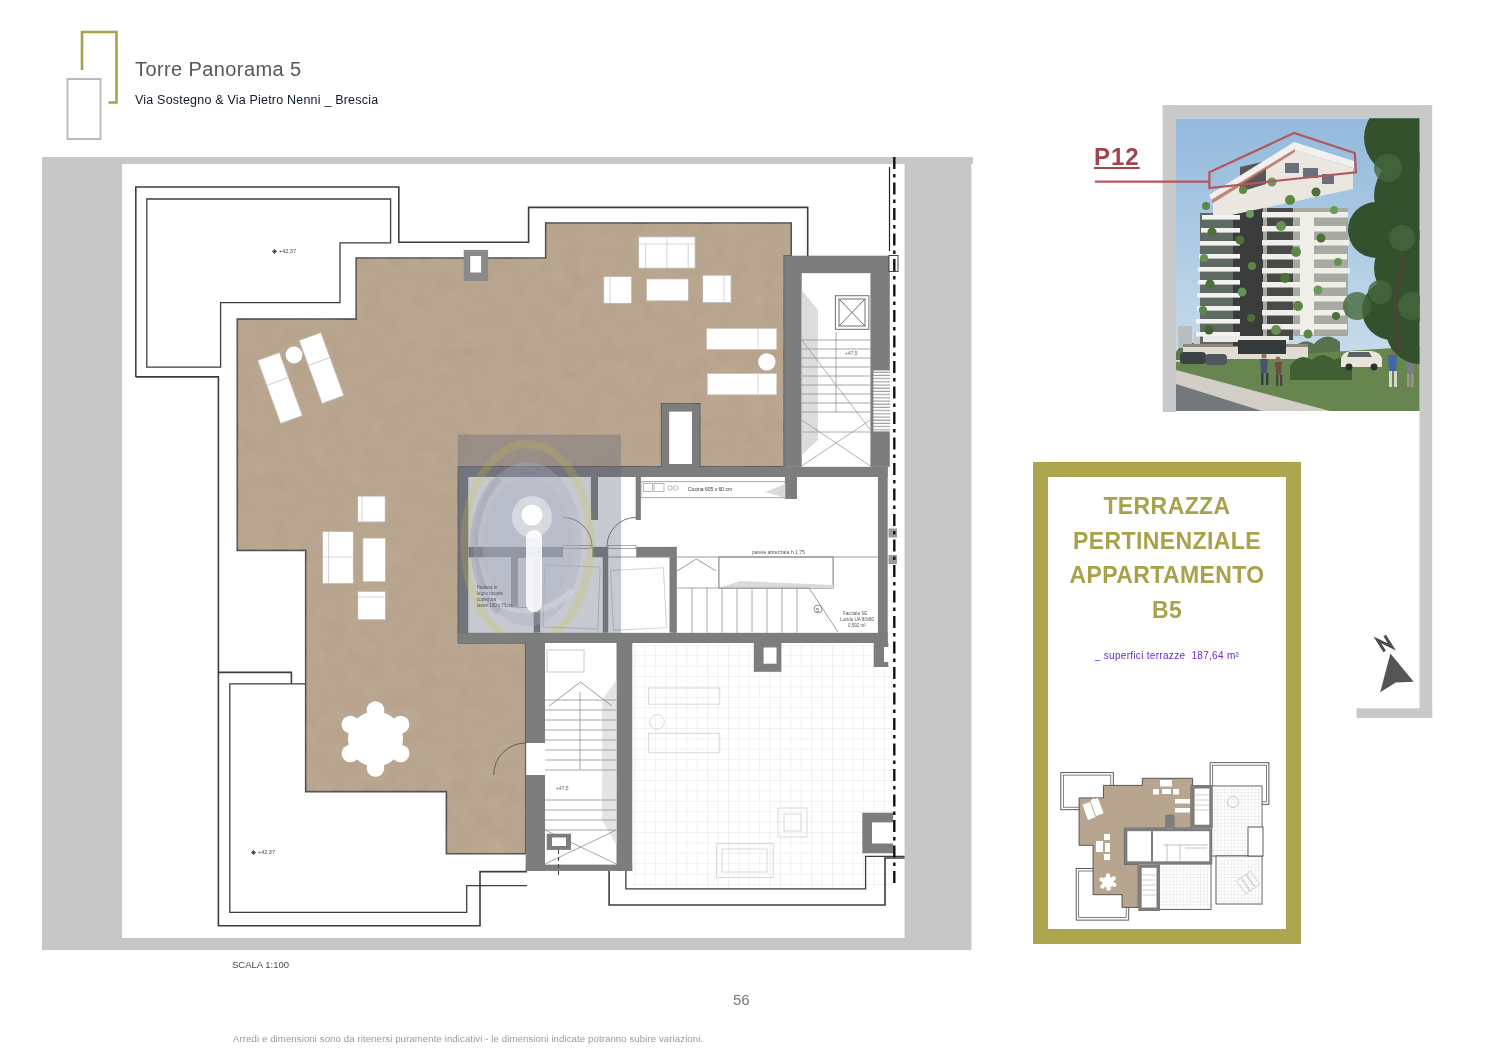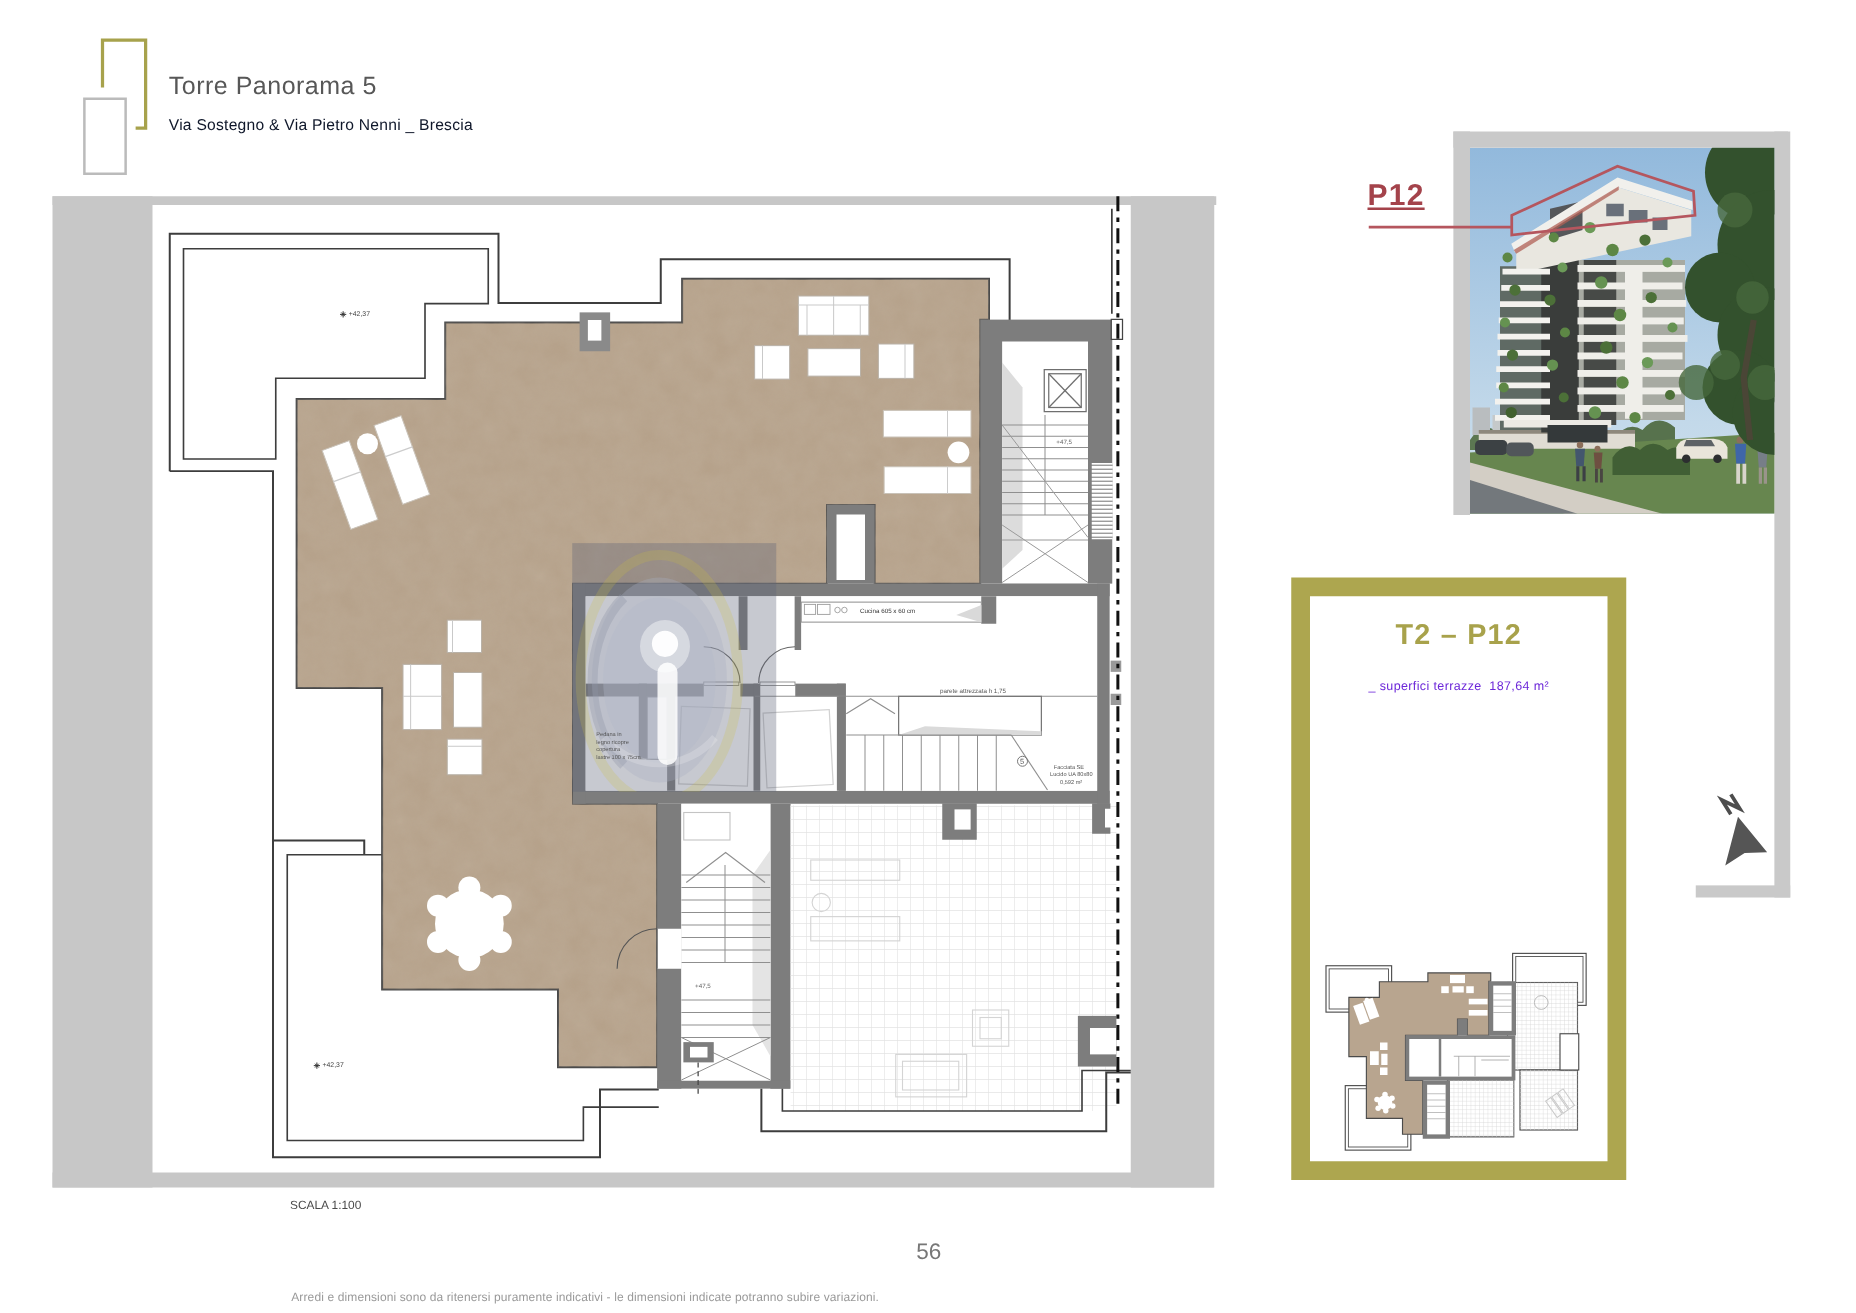--- a/index.html
+++ b/index.html
@@ -17,31 +17,31 @@
 </svg>
 
 <div class="txt" style="left:135px;top:58px;font-size:20px;color:#575757;letter-spacing:0.4px;">Torre Panorama 5</div>
 
 <div class="txt" style="left:135px;top:93px;font-size:12.5px;color:#0f172a;letter-spacing:0.2px;">Via Sostegno &amp; Via Pietro Nenni _ Brescia</div>
 
 <div class="txt" style="left:1094px;top:143px;font-size:24px;font-weight:bold;color:#a4434b;letter-spacing:1px;text-decoration:underline;">P12</div>
 
 <div class="txt" style="left:1033px;top:462px;width:268px;height:482px;border:15px solid #ada64f;box-sizing:border-box;text-align:center;color:#a8a24b;font-weight:bold;">
 
-
-  <div style="margin-top:17px;font-size:23px;letter-spacing:1px;">T2 – P12</div>
+  <div style="margin-top:12px;font-size:23px;line-height:34.5px;letter-spacing:0.4px;">TERRAZZA<br>PERTINENZIALE<br>APPARTAMENTO<br>B5</div>
+
 
   <div style="margin-top:23px;font-size:10px;font-weight:normal;color:#6d28d9;letter-spacing:0.3px;">_ superfici terrazze&nbsp; 187,64 m²</div>
 </div>
 
 <div class="txt" style="left:232px;top:959px;font-size:9.5px;color:#4a4a4a;text-align:center;">SCALA 1:100</div>
 
 <div class="txt" style="left:233px;top:993px;font-size:9.6px;color:#999999;letter-spacing:0.1px;margin-top:40px;">Arredi e dimensioni sono da ritenersi puramente indicativi - le dimensioni indicate potranno subire variazioni.</div>
 
-<div class="txt" style="left:733px;top:991px;font-size:18px;color:#777777;">56</div>
+<div class="txt" style="left:733px;top:991px;font-size:15px;color:#777777;">56</div>
 
 <svg id="gfx" width="1485" height="1050" viewBox="0 0 1485 1050">
 <defs>
   <pattern id="tile" width="10.4" height="10.4" patternUnits="userSpaceOnUse">
     <path d="M10.4 0H0V10.4" fill="none" stroke="#e3e3e3" stroke-width="1"></path>
   </pattern>
   <pattern id="louver" width="6" height="3.2" patternUnits="userSpaceOnUse">
     <rect width="6" height="3.2" fill="#ffffff"></rect>
     <line x1="0" y1="1" x2="6" y2="1" stroke="#8f8f8f" stroke-width="1"></line>
   </pattern>

